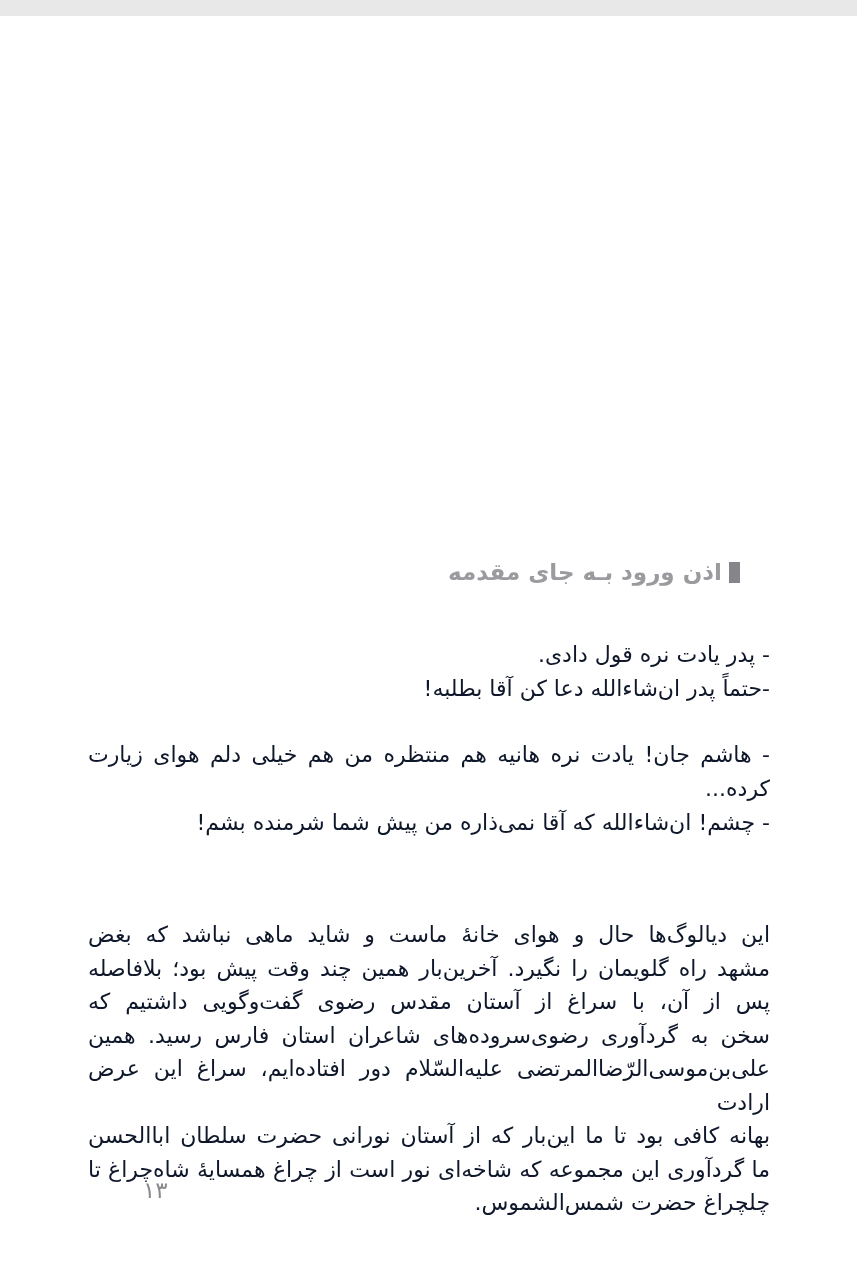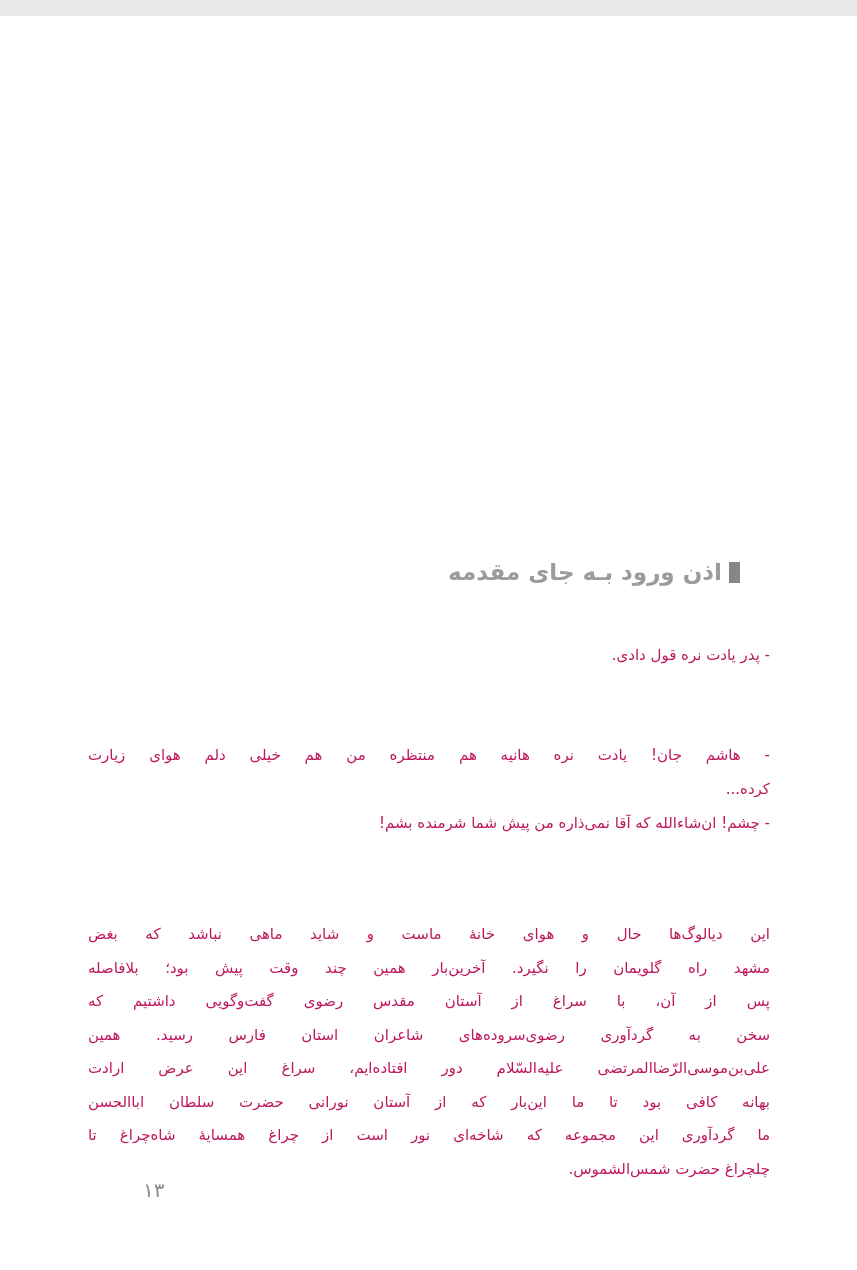--- a/index.html
+++ b/index.html
@@ -35,22 +35,22 @@
     width: 11px;
     height: 21px;
     background: #85858a;
     margin-left: 7px;
     vertical-align: -3px;
   }
   .textblock {
     position: absolute;
     right: 87px;
     left: 88px;
-    color: #be185d;
-    font-size: 15px;
+    color: #0f172a;
+    font-size: 22px;
   }
   .dialogue-1 { top: 622px; }
   .dialogue-2 { top: 722px; }
   .dialogue-1 .line, .dialogue-2 .line { line-height: 34px; }
   .paragraph { top: 902px; }
   .paragraph .line { line-height: 33.5px; }
   .line {
     direction: rtl;
     unicode-bidi: embed;
   }
@@ -59,35 +59,36 @@
   }
   .line.justified {
     text-align: justify;
     text-align-last: justify;
   }
   .page-number {
     position: absolute;
     top: 1160px;
     left: 143px;
     color: #8b8b8f;
-    font-size: 20px;
+    font-size: 23px;
     line-height: 28px;
   }
 </style>
 </head>
 <body>
 
 <div class="page">
 
   <div class="section-heading">
     <span class="heading-square"></span><span>اذن ورود بـه جای مقدمه</span>
   </div>
 
   <div class="textblock dialogue-1">
     <div class="line align-end">- پدر یادت نره قول دادی.</div>
+    <div class="line align-end">-حتماً پدر ان‌شاءالله دعا کن آقا بطلبه!</div>
   </div>
 
   <div class="textblock dialogue-2">
     <div class="line justified">- هاشم جان! یادت نره هانیه هم منتظره من هم خیلی دلم هوای زیارت</div>
     <div class="line align-end">کرده...</div>
     <div class="line align-end">- چشم! ان‌شاءالله که آقا نمی‌ذاره من پیش شما شرمنده بشم!</div>
   </div>
 
   <div class="textblock paragraph">
     <div class="line justified">این دیالوگ‌ها حال و هوای خانهٔ ماست و شاید ماهی نباشد که بغض</div>

